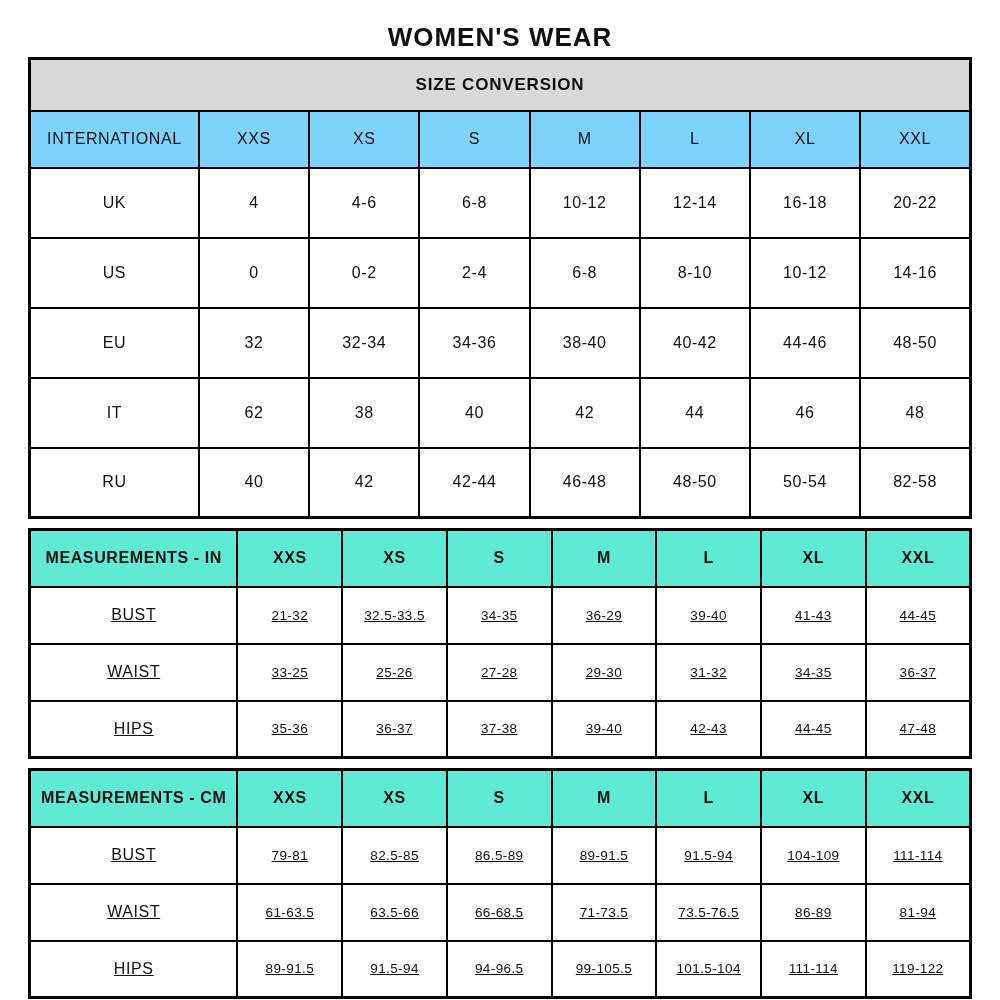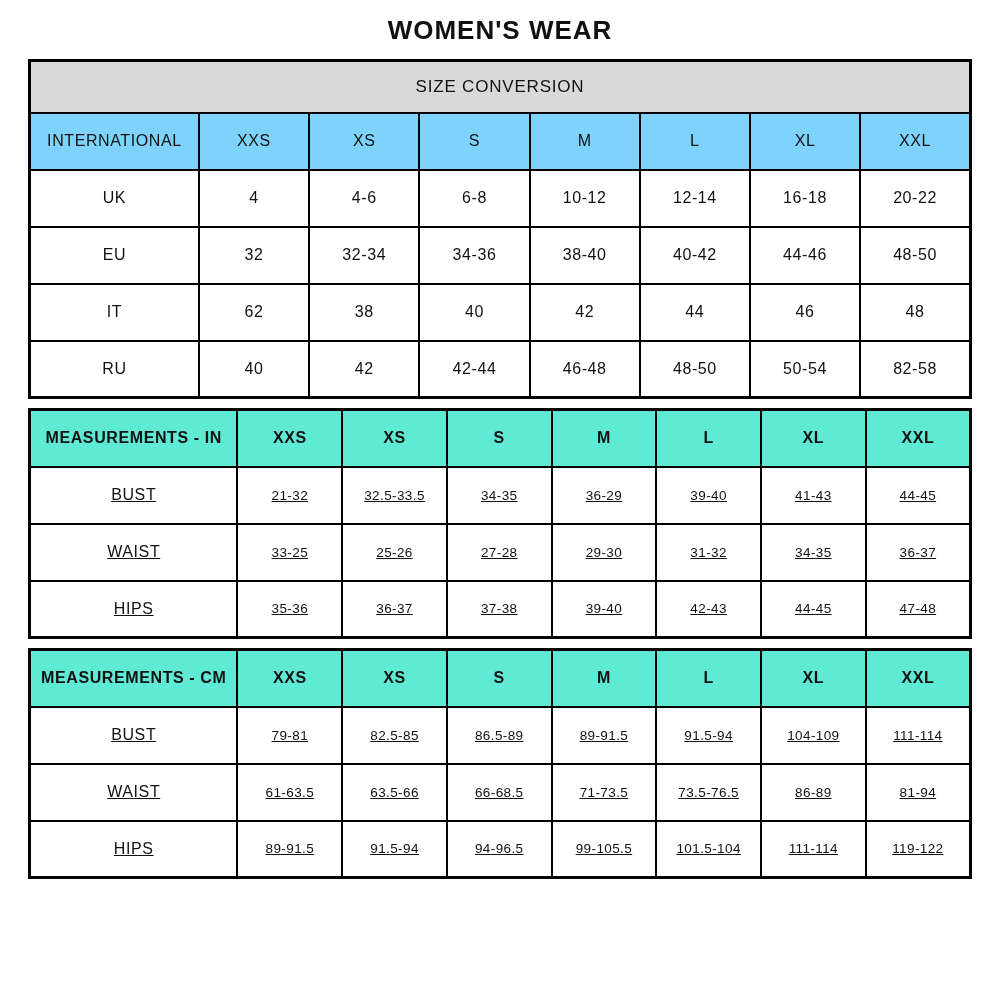--- a/index.html
+++ b/index.html
@@ -13,52 +13,53 @@
     width: 1000px;
     height: 1000px;
     padding: 0 28px;
     background: #ffffff;
   }
   .page-title {
     text-align: center;
     font-size: 26px;
     font-weight: 700;
     letter-spacing: 1px;
-    padding: 15px 0 13px 0;
+    padding: 15px 0 4px 0;
     color: #111111;
+    margin-top: 7px;
   }
   table {
     width: 100%;
     border-collapse: collapse;
     table-layout: fixed;
     border: 3px solid #000000;
   }
   th, td {
     border: 2px solid #000000;
     text-align: center;
     vertical-align: middle;
     color: #111111;
   }
   .tbl-gap { height: 9px; }
   
   .t1 .banner-row th {
     background: #d9d9d9;
     height: 52px;
     font-size: 17px;
-    font-weight: 400;
+    font-weight: 700;
     letter-spacing: 0.8px;
   }
   .t1 .cols-row th {
     background: #7dd3fc;
     height: 57px;
     font-size: 16px;
     font-weight: 400;
     letter-spacing: 0.6px;
   }
-  .t1 tbody tr { height: 57px; }
+  .t1 tbody tr { height: 70px; }
   .t1 tbody td { font-size: 16px; font-weight: 400; letter-spacing: 0.6px; }
   
   .t2 thead th {
     background: #5eead4;
     height: 57px;
     font-size: 16px;
     font-weight: 700;
     letter-spacing: 0.6px;
   }
   .t2 tbody tr { height: 57px; text-decoration: underline; }
@@ -102,20 +103,30 @@
     <tbody>
         <tr>
           <td class="row-label">UK</td>
           <td class="cell">4</td>
           <td class="cell">4-6</td>
           <td class="cell">6-8</td>
           <td class="cell">10-12</td>
           <td class="cell">12-14</td>
           <td class="cell">16-18</td>
           <td class="cell">20-22</td>
+        </tr>
+        <tr>
+          <td class="row-label">US</td>
+          <td class="cell">0</td>
+          <td class="cell">0-2</td>
+          <td class="cell">2-4</td>
+          <td class="cell">6-8</td>
+          <td class="cell">8-10</td>
+          <td class="cell">10-12</td>
+          <td class="cell">14-16</td>
         </tr>
         <tr>
           <td class="row-label">EU</td>
           <td class="cell">32</td>
           <td class="cell">32-34</td>
           <td class="cell">34-36</td>
           <td class="cell">38-40</td>
           <td class="cell">40-42</td>
           <td class="cell">44-46</td>
           <td class="cell">48-50</td>

